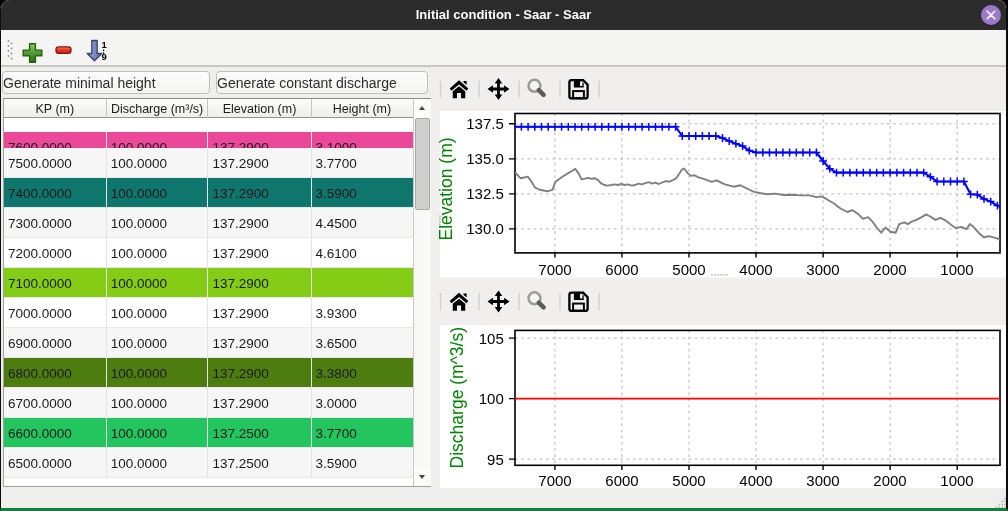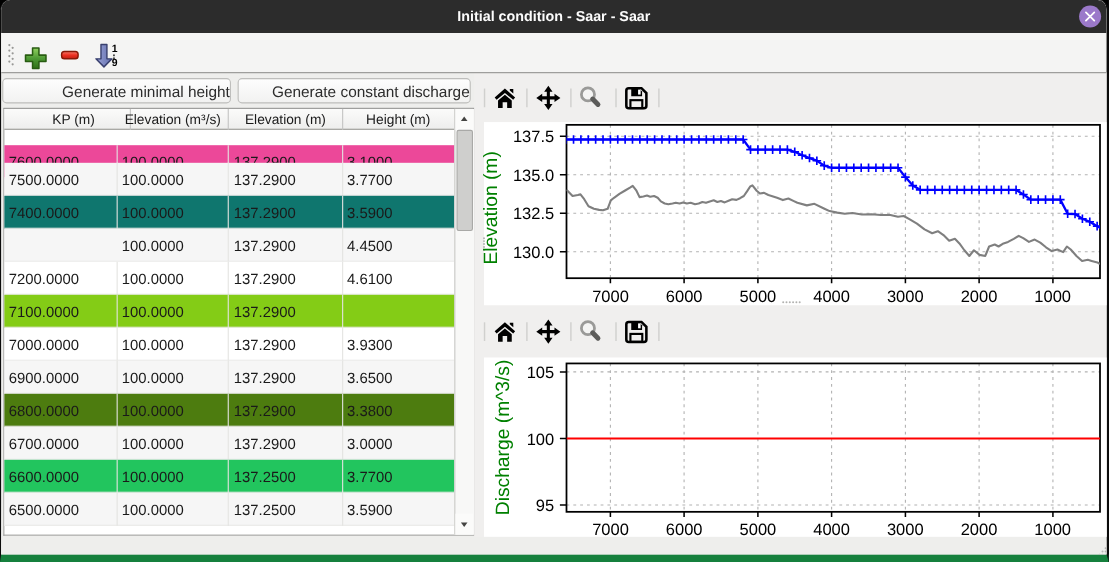--- a/index.html
+++ b/index.html
@@ -1,29 +1,29 @@
 <!DOCTYPE html>
 <html><head><meta charset="utf-8"><style>
 * { margin:0; padding:0; box-sizing:border-box; }
 html,body { width:1008px; height:511px; background:#000; overflow:hidden;
   font-family:"Liberation Sans", sans-serif; }
 #win { position:absolute; left:0; top:0; width:1008px; height:511px;
   background:#eeeeec; border-radius:9px 9px 0 0; overflow:hidden;
-  border-left:1.5px solid #0c0c0c; border-right:2px solid #0c0c0c; border-bottom:7px solid #15803d; }
+  border-left:1.5px solid #0c0c0c; border-right:2px solid #0c0c0c; border-bottom:3px solid #15803d; }
 #titlebar { position:absolute; left:0; top:0; width:100%; height:30px; background:#2c2c2c;
   border-radius:8px 8px 0 0; }
 #title { position:absolute; width:100%; top:7px; text-align:center; color:#fcfcfc;
   font-size:13px; font-weight:bold; }
 #closebtn { position:absolute; right:5px; top:4.5px; width:20px; height:20px; border-radius:50%;
   background:#9b79ca; }
 #ltoolbar { position:absolute; left:0; top:30px; width:1004px; height:36px; background:#f4f4f3; }
 .tline { position:absolute; left:0; top:65.5px; width:0; height:0; }
 .btn { position:absolute; top:71px; height:22.5px; background:linear-gradient(#fdfdfd,#f2f2f1);
   border:1px solid #bebebc; border-radius:4px; font-size:14px; color:#2c2c2c;
-  text-align:right; line-height:22px; }
+  text-align:left; line-height:22px; }
 #btn1 { left:1px; width:208px; }
 #btn2 { left:215px; width:212px; }
 #tablewrap { position:absolute; left:2px; top:97.5px; width:428.5px; height:389.5px;
   background:#fff; border:1px solid #a0a09e; border-top-color:#8a8a88; }
 #thead { position:absolute; left:0; top:0; width:409.5px; height:19.5px;
   background:linear-gradient(#fbfbfa,#eeeeed); border-bottom:1px solid #94948f; }
 .hcell { position:absolute; top:0; height:19.5px; border-right:1px solid #c4c4c2;
   font-size:12.5px; color:#1a1a1a; text-align:center; line-height:21px; }
 .row { position:absolute; left:0; width:409.5px; height:30px; border-bottom:1px solid #e9e9e7; }
 .cell { position:absolute; top:0; height:30px; border-right:1px solid #e4e4e2;
@@ -98,20 +98,21 @@
         <div class="cell" style="left:204.5px;width:103px">137.2900</div>
         <div class="cell" style="left:307.5px;width:102px">3.7700</div>
       </div>
 <div class="row" style="top:79.5px;background:#0f766e">
         <div class="cell" style="left:0px;width:102.7px">7400.0000</div>
         <div class="cell" style="left:102.7px;width:101.8px">100.0000</div>
         <div class="cell" style="left:204.5px;width:103px">137.2900</div>
         <div class="cell" style="left:307.5px;width:102px">3.5900</div>
       </div>
 <div class="row" style="top:109.5px;background:#f6f6f6">
+        <div class="cell" style="left:0px;width:102.7px">7300.0000</div>
         <div class="cell" style="left:102.7px;width:101.8px">100.0000</div>
         <div class="cell" style="left:204.5px;width:103px">137.2900</div>
         <div class="cell" style="left:307.5px;width:102px">4.4500</div>
       </div>
 <div class="row" style="top:139.5px;background:#ffffff">
         <div class="cell" style="left:0px;width:102.7px">7200.0000</div>
         <div class="cell" style="left:102.7px;width:101.8px">100.0000</div>
         <div class="cell" style="left:204.5px;width:103px">137.2900</div>
         <div class="cell" style="left:307.5px;width:102px">4.6100</div>
       </div>
@@ -150,22 +151,22 @@
         <div class="cell" style="left:204.5px;width:103px">137.2500</div>
         <div class="cell" style="left:307.5px;width:102px">3.7700</div>
       </div>
 <div class="row" style="top:349.5px;background:#f6f6f6">
         <div class="cell" style="left:0px;width:102.7px">6500.0000</div>
         <div class="cell" style="left:102.7px;width:101.8px">100.0000</div>
         <div class="cell" style="left:204.5px;width:103px">137.2500</div>
         <div class="cell" style="left:307.5px;width:102px">3.5900</div>
       </div>
   <div id="thead">
-        <div class="hcell" style="left:12px;width:102.7px">KP (m)</div>
-        <div class="hcell" style="left:102.7px;width:101.8px">Elevation (m³/s)</div>
+        <div class="hcell" style="left:0px;width:102.7px">KP (m)</div>
+        <div class="hcell" style="left:102.7px;width:101.8px">Discharge (m³/s)</div>
         <div class="hcell" style="left:204.5px;width:103px">Elevation (m)</div>
         <div class="hcell" style="left:307.5px;width:102px">Height (m)</div>
       </div>
   <div id="sbar">
    <div class="sbtn" style="top:0">
           <div class="arr" style="top:7px;border-bottom:4.5px solid #444442"></div>
         </div>
    <div id="sthumb"></div>
    <div class="sbtn" style="bottom:0">
           <div class="arr" style="bottom:7px;border-top:4.5px solid #444442"></div>

